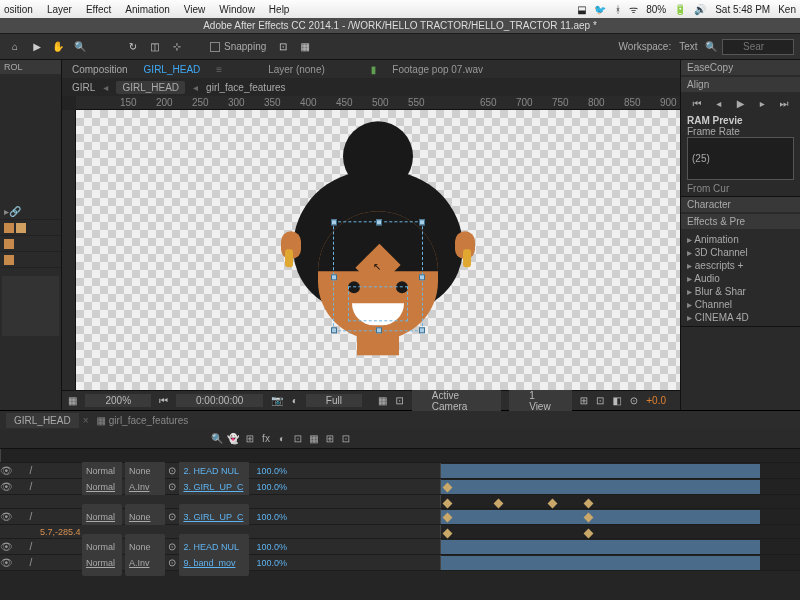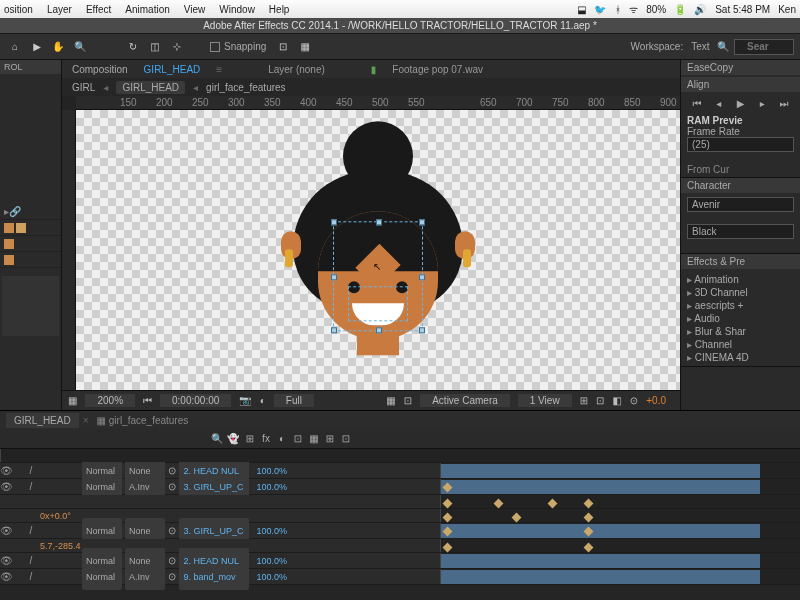--- a/index.html
+++ b/index.html
@@ -13,21 +13,21 @@
 
 
 .titlebar { height: 16px; background: #4a4a4a; color: #ddd; display: flex; align-items: center; justify-content: center; font-size: 10px; border-bottom: 1px solid #1a1a1a; }
 
 
 .toolbar { height: 26px; background: #303030; display: flex; align-items: center; padding: 0 6px; border-bottom: 1px solid #111; }
 .tool { width: 18px; height: 18px; margin-right: 4px; display: flex; align-items: center; justify-content: center; color: #ccc; }
 .toolbar .chk { width: 10px; height: 10px; border: 1px solid #888; margin-right: 4px; }
 .toolbar .label { margin-right: 8px; }
 .toolbar .right { margin-left: auto; display: flex; align-items: center; }
-.search { width: 60px; height: 16px; background: #222; border: 1px solid #555; color: #aaa; padding: 0 12px; margin-left: 4px; font-weight: bold; }
+.search { width: 72px; height: 16px; background: #222; border: 1px solid #555; color: #aaa; padding: 0 20px; margin-left: 4px; }
 
 
 .main { display: flex; height: 350px; }
 .leftcol { width: 62px; background: #2a2a2a; border-right: 1px solid #111; }
 .left-tab { background: #383838; padding: 2px 4px; font-size: 9px; }
 .lrow { height: 16px; border-bottom: 1px solid #222; display: flex; align-items: center; padding-left: 4px; }
 .lswatch { width: 10px; height: 10px; background: #c78a4a; margin-right: 2px; }
 
 .center { flex: 1; background: #232323; display: flex; flex-direction: column; }
 .comp-tabs { height: 18px; background: #2c2c2c; display: flex; align-items: center; padding-left: 10px; }
@@ -55,27 +55,27 @@
 .fringe:after { content: ""; position: absolute; left: 45px; top: 38px; width: 30px; height: 34px; background: #c97b3f; transform: rotate(45deg); }
 .eye { width: 12px; height: 12px; background: #191919; border-radius: 50%; position: absolute; top: 70px; }
 .eye.l { left: 30px; } .eye.r { right: 30px; }
 .mouth { width: 52px; height: 22px; background: #fff; border-radius: 0 0 26px 26px; position: absolute; left: 34px; top: 92px; }
 .neck { width: 42px; height: 48px; background: #c97b3f; margin: -4px auto 0; }
 .bbox { position: absolute; border: 1px dashed #6db3e0; }
 .handle { width: 6px; height: 6px; background: #a8cde6; border: 1px solid #3f6f8f; position: absolute; }
 
 .viewer-ctrl { height: 20px; background: #2c2c2c; display: flex; align-items: center; padding: 0 6px; color: #bbb; border-top: 1px solid #111; }
 .viewer-ctrl span { margin-right: 8px; }
-.viewer-ctrl .sel { background: #3a3a3a; padding: 1px 12px; }
+.viewer-ctrl .sel { background: #3a3a3a; padding: 1px 20px; }
 .orange { color: #e08030; }
 
 .rightcol { width: 120px; background: #2a2a2a; border-left: 1px solid #111; font-size: 10px; overflow: hidden; }
 .panel-tab { background: #383838; padding: 2px 6px; margin-bottom: 2px; }
 .panel-body { padding: 2px 6px; border-bottom: 1px solid #111; }
-.drop { background: #1e1e1e; border: 1px solid #555; padding: 1px 4px; margin-bottom: 12px; }
+.drop { background: #1e1e1e; border: 1px solid #555; padding: 15px 4px; margin-bottom: 3px; }
 .transport { display: flex; justify-content: space-between; padding: 2px 4px; }
 .transport span { width: 12px; text-align: center; }
 .plist div { padding: 1px 0; }
 .plist div:before { content: "▸ "; color: #888; }
 
 
 .timeline { height: 190px; background: #252525; display: flex; flex-direction: column; border-top: 1px solid #000; }
 .tl-tabs { height: 18px; background: #2c2c2c; display: flex; align-items: center; padding-left: 6px; }
 .tl-tabs .tab { padding: 2px 8px; margin-right: 4px; }
 .tl-tabs .tab.active { background: #383838; }
@@ -88,21 +88,21 @@
 .tl-ruler span { flex: 1; border-left: 1px solid #444; padding-left: 2px; }
 .playhead { position: absolute; left: 2px; top: 0; width: 10px; height: 10px; background: #3fa9f5; clip-path: polygon(0 0,100% 0,50% 100%); }
 .marker { position: absolute; top: 10px; width: 10px; height: 8px; background: #b8d6a0; border: 1px solid #6a8a5a; }
 
 .tl-rows { flex: 1; overflow: hidden; }
 .tl-row { height: 16px; display: flex; border-bottom: 1px solid #1c1c1c; }
 .tl-row.mini { height: 14px; }
 .tl-row .l { width: 440px; display: flex; align-items: center; background: #2b2b2b; }
 .tl-row .l > * { margin-right: 3px; }
 .tl-row .sw { display: inline-block; width: 10px; text-align: center; color: #999; }
-.tl-row .dd { background: #3a3a3a; padding: 8px 4px; border-radius: 2px; font-size: 9px; min-width: 40px; }
+.tl-row .dd { background: #3a3a3a; padding: 8px 4px; border-radius: 2px; font-size: 9px; min-width: 40px; text-decoration: underline; }
 .tl-row .dd.layer { background: #3a3a3a; color: #5fb3f0; width: 70px; overflow: hidden; white-space: nowrap; }
 .pct { color: #5fb3f0; font-size: 9px; margin-left: 4px; }
 .tl-row .r { flex: 1; background: #222; position: relative; border-left: 1px solid #444; }
 .bar { position: absolute; top: 1px; height: 14px; background: #4a6b8a; left: 0; right: 40px; }
 .kf { position: absolute; width: 7px; height: 7px; background: #c9a86a; transform: rotate(45deg); top: 5px; }
 .oval { color: #d99050; font-size: 9px; padding-left: 40px; }
 </style>
 </head>
 <body>
 
@@ -270,24 +270,20 @@
         <span>▶</span>
           <span>▸</span>
         <span>⏭</span>
       </div>
       <div style="font-weight:bold;color:#ccc;margin-top:3px">RAM Previe</div>
       <div>Frame Rate</div>
       <div class="drop">(25)</div>
       <div style="color:#888">From Cur</div>
     </div>
     <div class="panel-tab">Character</div>
-    <div class="panel-body">
-      <div class="drop">Avenir</div>
-      <div class="drop">Black</div>
-    </div>
     <div class="panel-tab">Effects &amp; Pre</div>
     <div class="panel-body plist">
       <div>Animation</div>
       <div>3D Channel</div>
       <div>aescripts +</div>
       <div>Audio</div>
       <div>Blur &amp; Shar</div>
       <div>Channel</div>
       <div>CINEMA 4D</div>
     </div>
@@ -359,28 +355,20 @@
     <div class="tl-row mini">
         <div class="l"></div>
         <div class="r">
       <div class="kf" style="left:3px"></div>
           <div class="kf" style="left:15%"></div>
           <div class="kf" style="left:30%"></div>
           <div class="kf" style="left:40%"></div>
     </div>
       </div>
 
-    <div class="tl-row mini">
-        <div class="l oval">0x+0.0°</div>
-        <div class="r">
-      <div class="kf" style="left:3px"></div>
-          <div class="kf" style="left:20%"></div>
-          <div class="kf" style="left:40%"></div>
-    </div>
-      </div>
 
     <div class="tl-row">
         <div class="l">
       <span class="sw">👁</span>
           <span class="sw"></span>
           <span class="sw">/</span>
           <span style="width:40px"></span>
       <span class="dd">Normal</span>
           <span class="dd">None</span>
       <span>⊙</span>

